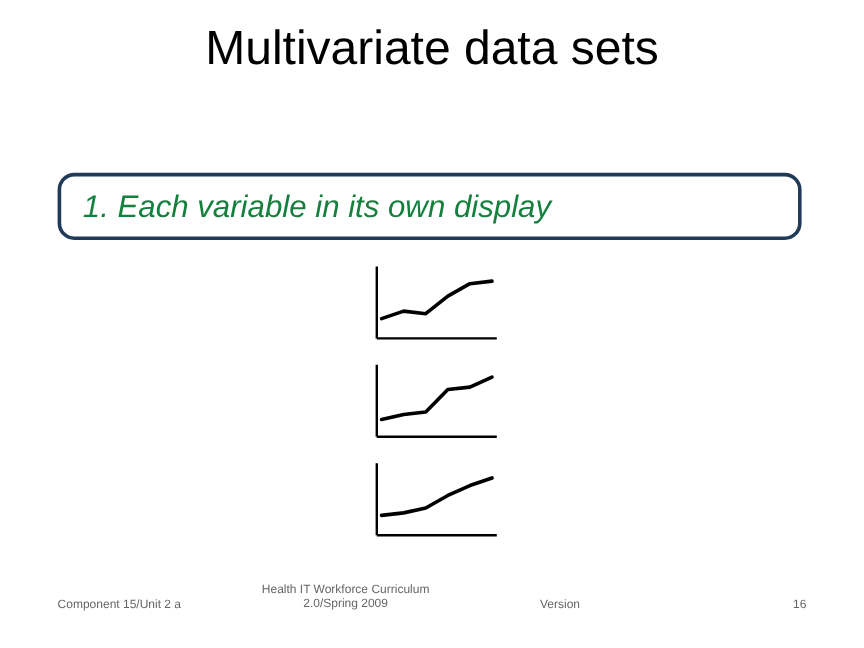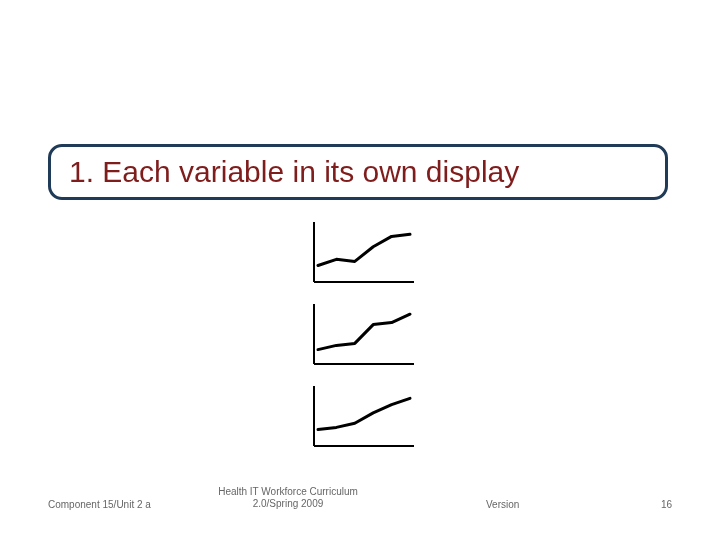--- a/index.html
+++ b/index.html
@@ -1,35 +1,36 @@
 <!DOCTYPE html>
 <html><head>
 <meta charset="utf-8">
 <style>
   * { box-sizing: border-box; margin: 0; padding: 0; }
   html, body { width: 720px; height: 540px; background: #fff; font-family: Arial, Helvetica, sans-serif; color: #000; }
   .slide { position: relative; width: 720px; height: 540px; }
   .title { position: absolute; top: 18px; left: 0; width: 720px; text-align: center; font-family: Verdana, Geneva, sans-serif; font-size: 40px; font-weight: 400; }
   .callout { position: absolute; top: 144px; left: 48px; width: 620px; height: 56px; border: 3px solid #1f3b57; border-radius: 14px; display: flex; align-items: center; padding-left: 18px; }
-  .callout-text { font-size: 30px; color: #7f1d1d; }
+  .callout-text { font-size: 26px; color: #15803d; font-style: italic; }
   .charts { position: absolute; top: 218px; left: 0; width: 720px; display: flex; flex-direction: column; align-items: center; gap: 8px; }
   .mini { width: 120px; height: 74px; position: relative; }
   .mini svg { position: absolute; top: 0; left: 0; }
   .footer { position: absolute; bottom: 30px; left: 0; width: 720px; height: 30px; }
   .footer-left { position: absolute; left: 48px; bottom: 0; font-size: 10px; color: #666; }
   .footer-center { position: absolute; left: 0; width: 576px; bottom: 0; text-align: center; font-size: 10px; color: #666; line-height: 1.2; }
   .footer-center .l2 { display: block; }
-  .footer-right-label { position: absolute; left: 450px; bottom: 0; font-size: 10px; color: #666; margin-left: 36px; }
+  .footer-right-label { position: absolute; left: 450px; bottom: 0; font-size: 10px; color: #666; }
   .footer-page { position: absolute; right: 48px; bottom: 0; font-size: 10px; color: #666; }
 </style>
 </head>
 <body>
 
 <div class="slide">
 
+  <div class="title">Multivariate data sets</div>
 
   <div class="callout">
     <span class="callout-text">1. Each variable in its own display</span>
   </div>
 
   <div class="charts">
     <div class="mini">
       <svg width="120" height="74" viewBox="0 0 120 74">
         <line x1="14" y1="4" x2="14" y2="64" stroke="#000" stroke-width="2"></line>
         <line x1="14" y1="64" x2="114" y2="64" stroke="#000" stroke-width="2"></line>

